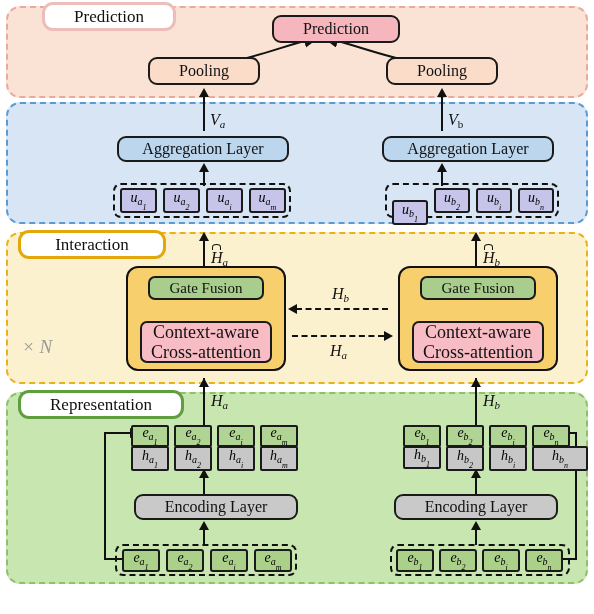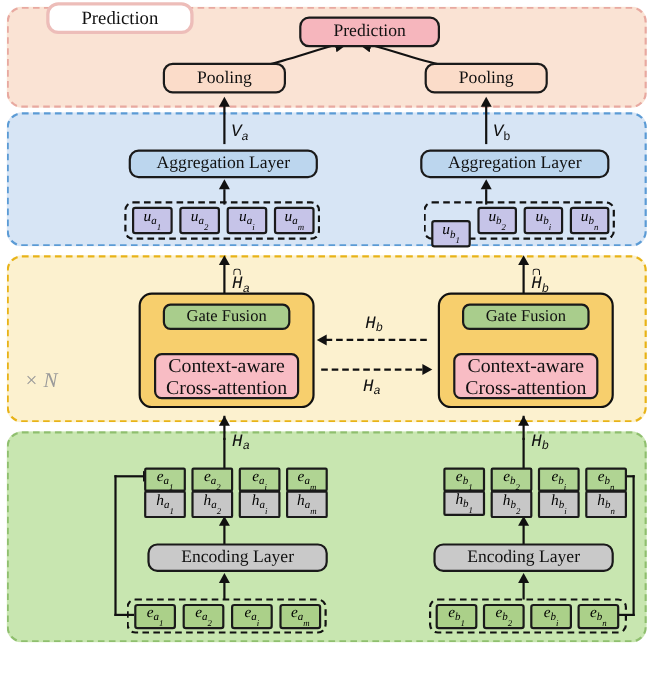--- a/index.html
+++ b/index.html
@@ -55,21 +55,21 @@
            border-right:5px solid transparent;border-bottom:9px solid #111;z-index:8;}
   .arrowleft{position:absolute;width:0;height:0;border-top:5px solid transparent;
              border-bottom:5px solid transparent;border-right:9px solid #111;z-index:8;}
   .arrowright{position:absolute;width:0;height:0;border-top:5px solid transparent;
               border-bottom:5px solid transparent;border-left:9px solid #111;z-index:8;}
   .dln{position:absolute;height:0;border-top:2.5px dashed #111;z-index:8;}
   svg.curves{position:absolute;left:0;top:0;width:594px;height:614px;z-index:8;
              pointer-events:none;overflow:visible;}
 
   
-  .vlab{position:absolute;font-size:16px;font-style:italic;color:#111;z-index:11;white-space:nowrap;font-family:Liberation Mono, monospace;}
+  .vlab{position:absolute;font-size:16px;font-style:italic;color:#111;z-index:11;white-space:nowrap;}
   .vlab .sub{font-size:11px;vertical-align:-3px;font-style:italic;}
   .hat{position:relative;}
   .hat::before{content:"";position:absolute;left:1px;right:2px;top:-5px;height:5px;
     border-top:1.6px solid #111;border-left:1.6px solid #111;border-right:1.6px solid #111;
     border-radius:60% 60% 0 0;}
   .tok{font-style:italic;font-size:14px;}
   .tok .s1{font-size:10px;vertical-align:-3px;font-style:italic;}
   .tok .s2{font-size:8px;vertical-align:-5px;font-style:italic;}
 </style>
 </head>
@@ -88,20 +88,22 @@
         <polygon points="0 0, 8 3.5, 0 7" fill="#111"></polygon>
       </marker>
     </defs>
 
     <path d="M200,64 C244,64 274,48 316,38" fill="none" stroke="#111" stroke-width="2" marker-end="url(#ah)"></path>
 
     <path d="M443,64 C400,64 368,48 326,38" fill="none" stroke="#111" stroke-width="2" marker-end="url(#ah)"></path>
   </svg>
 
   <div class="tag pred">Prediction</div>
+  <div class="tag inter">Interaction</div>
+  <div class="tag repr">Representation</div>
   <div class="xn">× N</div>
 
   <div class="node prediction" style="left:272px;top:15px;width:128px;height:28px;">Prediction</div>
   <div class="node pooling" style="left:148px;top:57px;width:112px;height:28px;">Pooling</div>
   <div class="node pooling" style="left:386px;top:57px;width:112px;height:28px;">Pooling</div>
 
   <div class="ln vln" style="left:203px;top:96px;height:35px;"></div>
   <div class="arrowup" style="left:199px;top:88px;"></div>
   <div class="ln vln" style="left:441px;top:96px;height:35px;"></div>
   <div class="arrowup" style="left:437px;top:88px;"></div>
@@ -252,21 +254,21 @@
       </div>
       <div class="cell e" style="left: 489px; top: 425px; width: 38px; height: 22px;">
         <span class="tok">e<span class="s1">b<span class="s2">i</span></span></span>
       </div>
       <div class="cell h" style="left: 489px; top: 446px; width: 38px; height: 25px;">
         <span class="tok">h<span class="s1">b<span class="s2">i</span></span></span>
       </div>
       <div class="cell e" style="left: 532px; top: 425px; width: 38px; height: 22px;">
         <span class="tok">e<span class="s1">b<span class="s2">n</span></span></span>
       </div>
-      <div class="cell h" style="left: 532px; top: 446px; width: 38px; height: 25px;">
+      <div class="cell h" style="left: 532px; top: 446px; width: 56px; height: 25px;">
         <span class="tok">h<span class="s1">b<span class="s2">n</span></span></span>
       </div>
     </div>
 
   <div class="node enclayer" style="left:134px;top:494px;width:164px;height:26px;">Encoding Layer</div>
   <div class="node enclayer" style="left:394px;top:494px;width:164px;height:26px;">Encoding Layer</div>
 
   <div class="ln vln" style="left:203px;top:477px;height:18px;"></div>
   <div class="arrowup" style="left:199px;top:469px;"></div>
   <div class="ln vln" style="left:475px;top:477px;height:18px;"></div>

